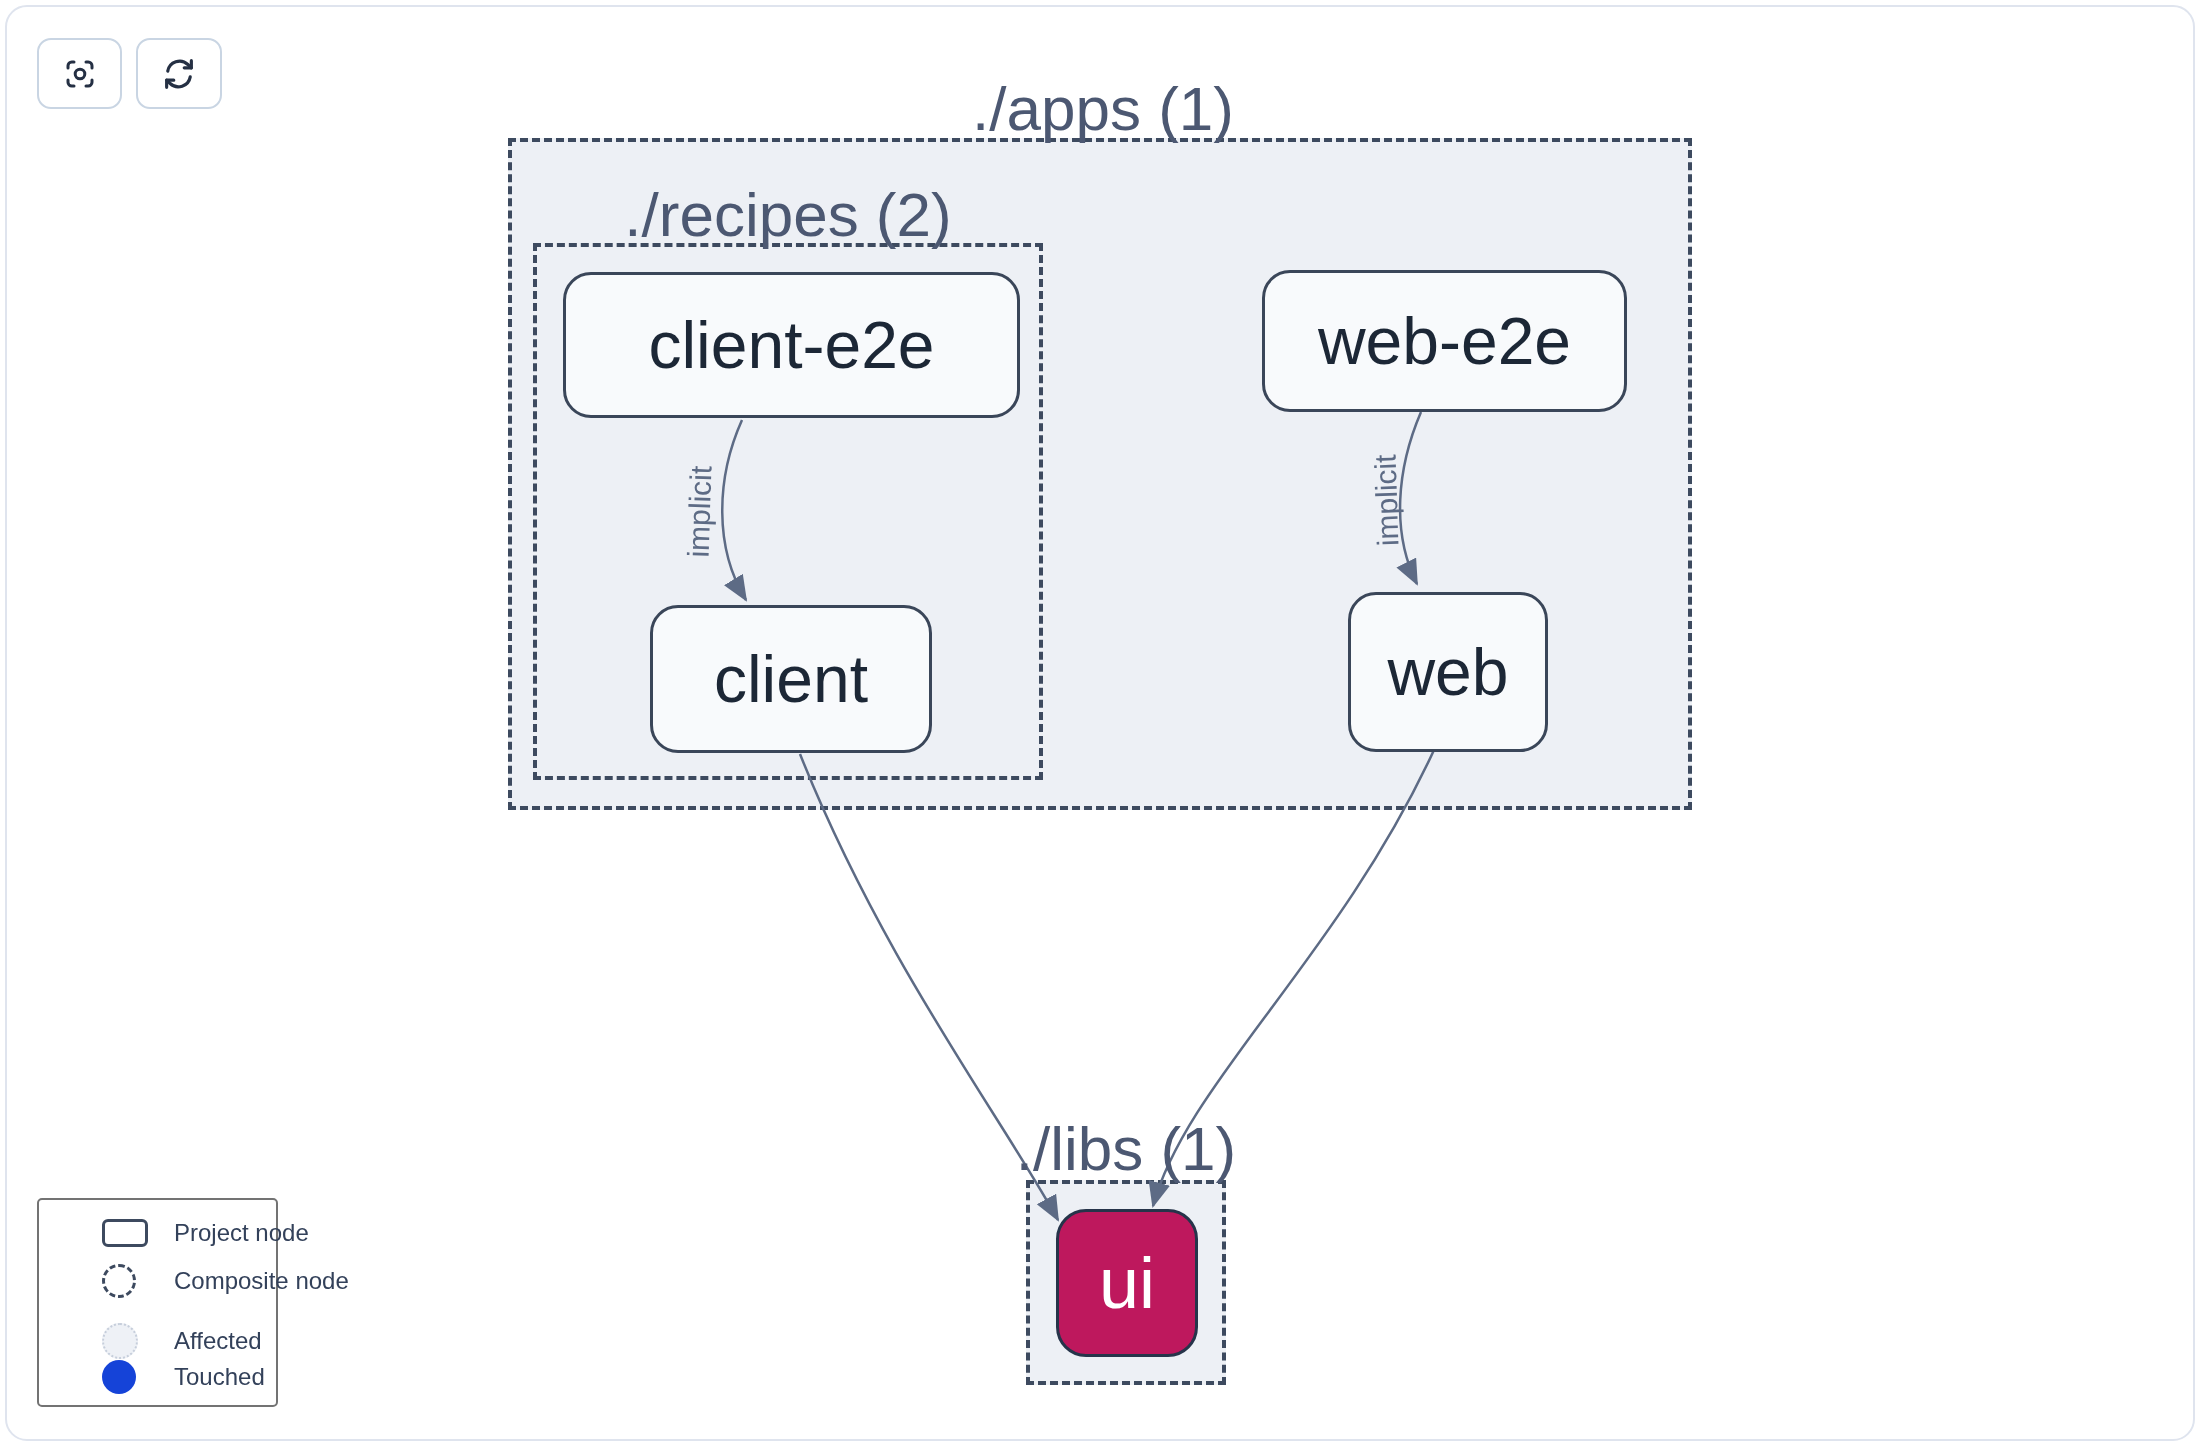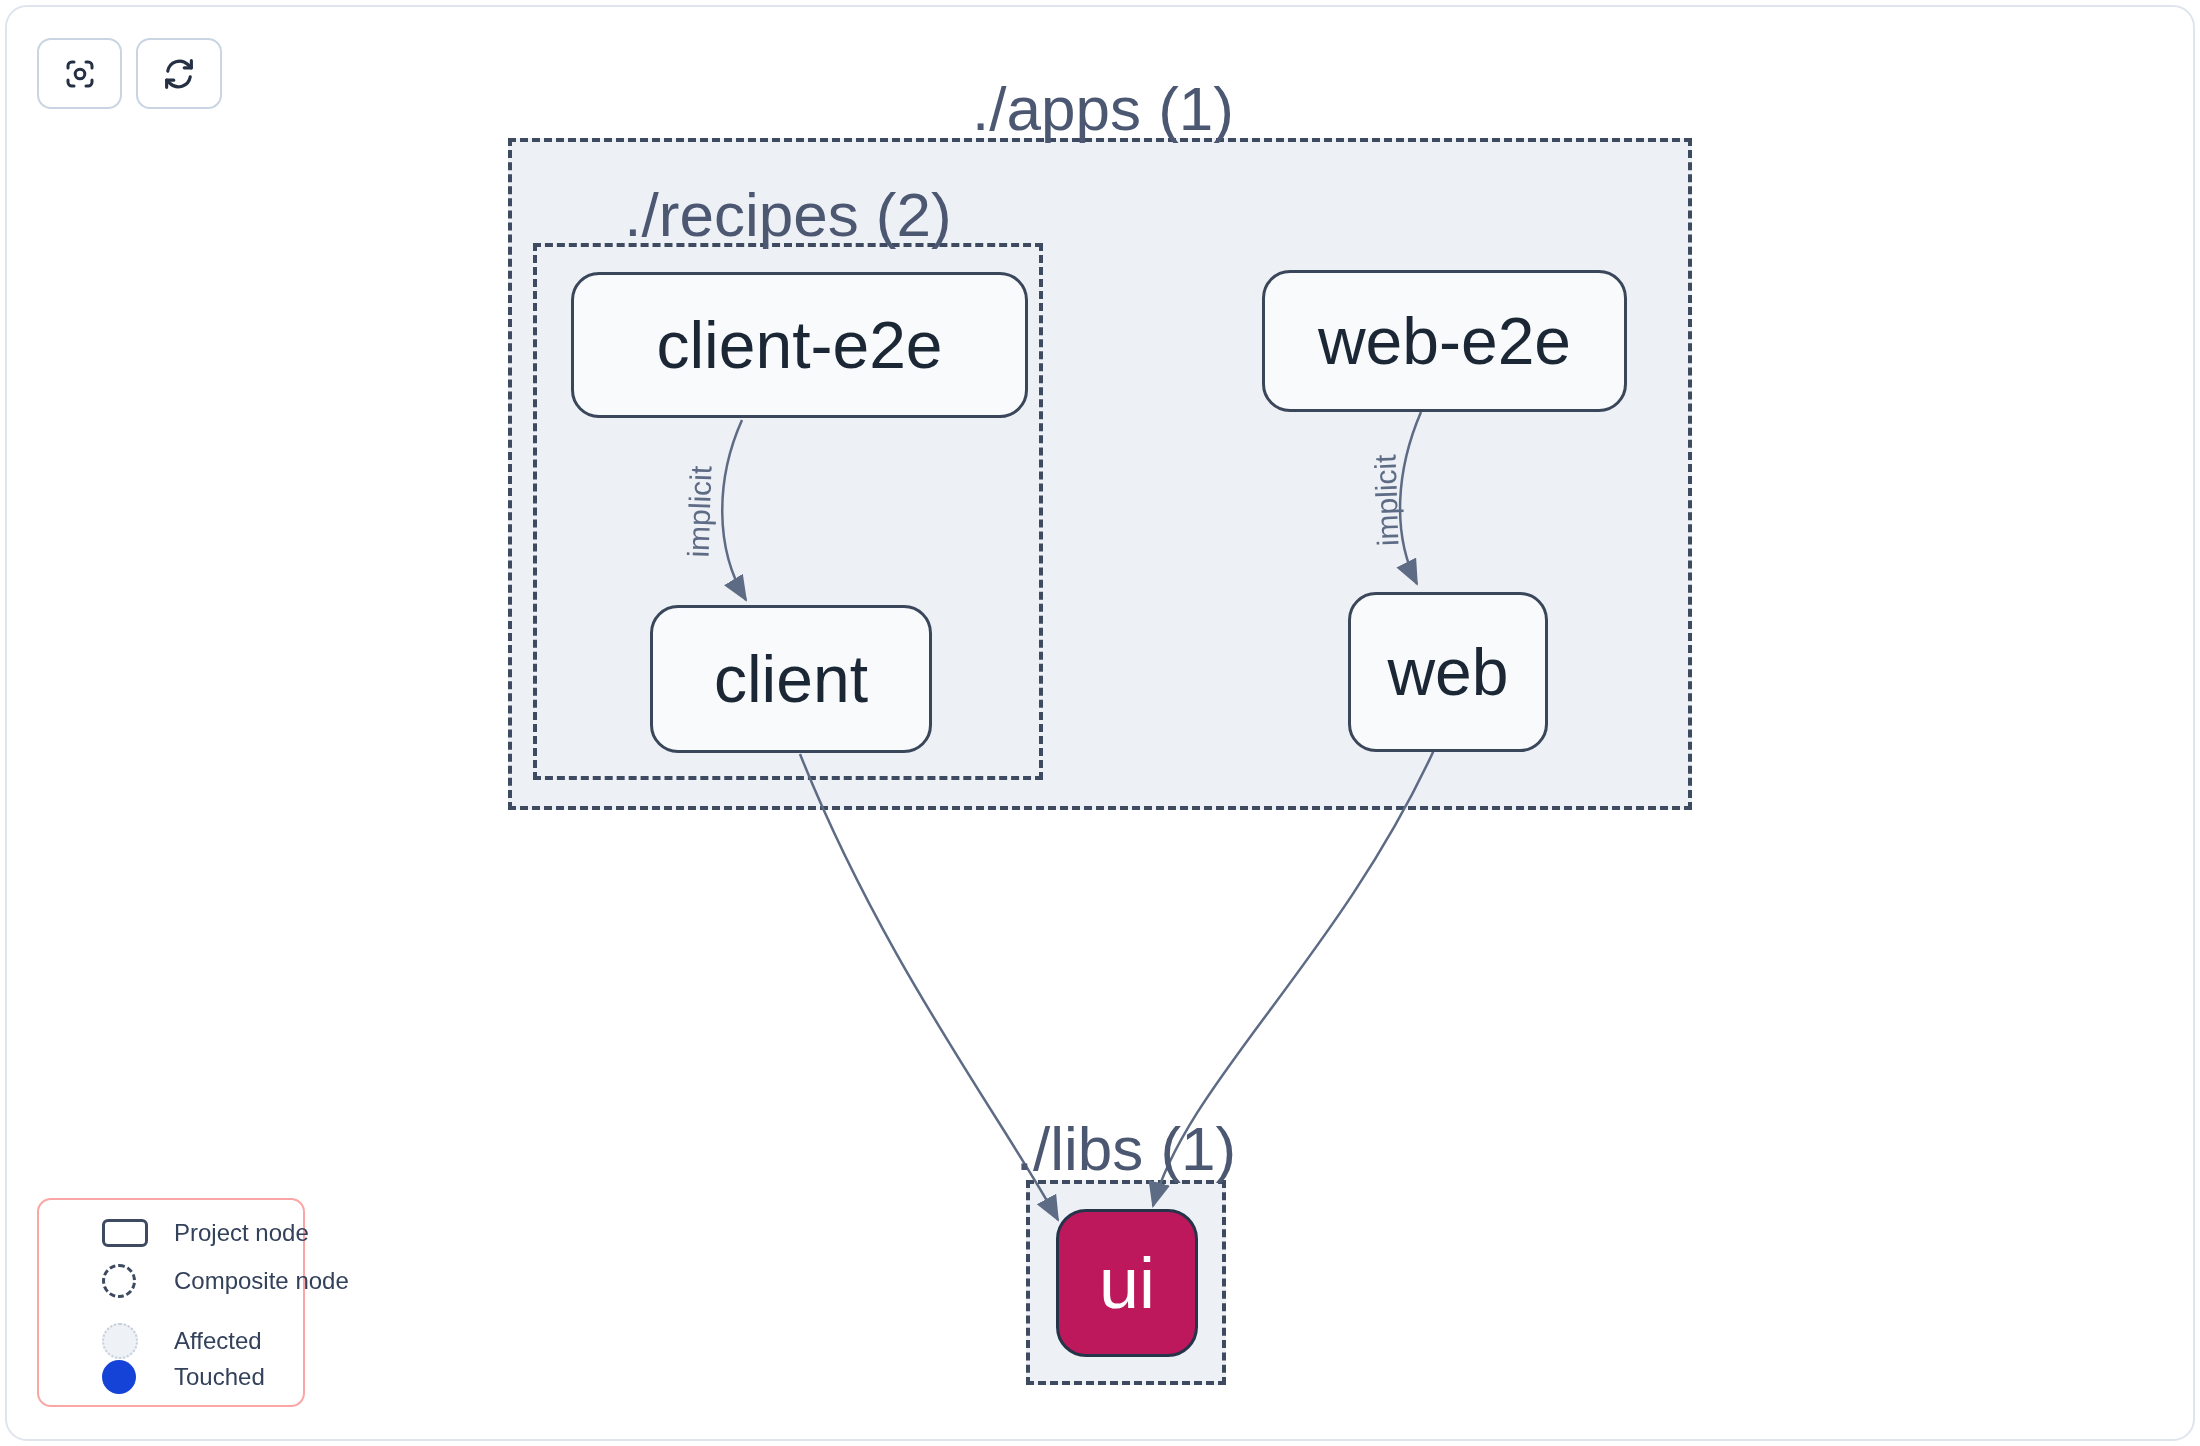--- a/index.html
+++ b/index.html
@@ -27,22 +27,22 @@
         font-size:66px;color:#1c2736;z-index:5;box-sizing:border-box;cursor:pointer;}
   .node.touched{background:#be185d;color:#ffffff;border-color:#26344a;
                 border-radius:30px;font-size:72px;}
 
   
   .edges{position:absolute;left:0;top:0;z-index:4;}
   .edge{stroke:#5d6b85;stroke-width:2.5;fill:none;}
   .edge-label{font-size:30px;fill:#5d6b85;font-family:"Liberation Sans",sans-serif;}
 
   
-  .legend{position:absolute;left:37px;top:1198px;width:268px;height:209px;
-          background:#ffffff;border:2px solid #fca5a5;border-radius:14px;
+  .legend{position:absolute;left:37px;top:1198px;width:241px;height:209px;
+          background:#ffffff;border:2px solid #737373;border-radius:5px;
           box-sizing:border-box;z-index:40;}
   .legend-row{position:absolute;left:0;width:100%;height:34px;display:flex;
               align-items:center;}
   .legend-swatch{position:absolute;left:63px;}
   .legend-label{position:absolute;left:135px;font-size:24px;color:#33415a;
                 white-space:nowrap;}
   .sw-project{width:46px;height:28px;border:3px solid #3d4a5f;border-radius:6px;
               background:#ffffff;box-sizing:border-box;}
   .sw-composite{width:34px;height:34px;border:3px dashed #3d4a5f;border-radius:50%;
               background:#ffffff;box-sizing:border-box;}
@@ -88,21 +88,21 @@
   <path class="edge" d="M 800 754 C 882 960 1002 1118 1058 1220" marker-end="url(#arrow)"></path>
   <path class="edge" d="M 1434 750 C 1338 958 1186 1084 1153 1206" marker-end="url(#arrow)"></path>
   <text class="edge-label" transform="translate(710,512) rotate(-88)" text-anchor="middle">implicit</text>
   <text class="edge-label" transform="translate(1397,500) rotate(-92)" text-anchor="middle">implicit</text>
 </svg>
 
 <div class="comp-title" style="left:514px;top:78px;width:1178px;">./apps (1)</div>
 <div class="comp-title" style="left:533px;top:184px;width:510px;">./recipes (2)</div>
 <div class="comp-title" style="left:926px;top:1118px;width:400px;">./libs (1)</div>
 
-<div class="node" style="left:563px;top:272px;width:457px;height:146px;margin-left:8px;">client-e2e</div>
+<div class="node" style="left:563px;top:272px;width:457px;height:146px;">client-e2e</div>
 <div class="node" style="left:650px;top:605px;width:282px;height:148px;">client</div>
 <div class="node" style="left:1262px;top:270px;width:365px;height:142px;">web-e2e</div>
 <div class="node" style="left:1348px;top:592px;width:200px;height:160px;">web</div>
 <div class="node touched" style="left:1056px;top:1209px;width:142px;height:148px;">ui</div>
 
 <div class="legend">
   <div class="legend-row" style="top:16px;">
     <span class="legend-swatch sw-project"></span>
     <span class="legend-label">Project node</span>
   </div>

